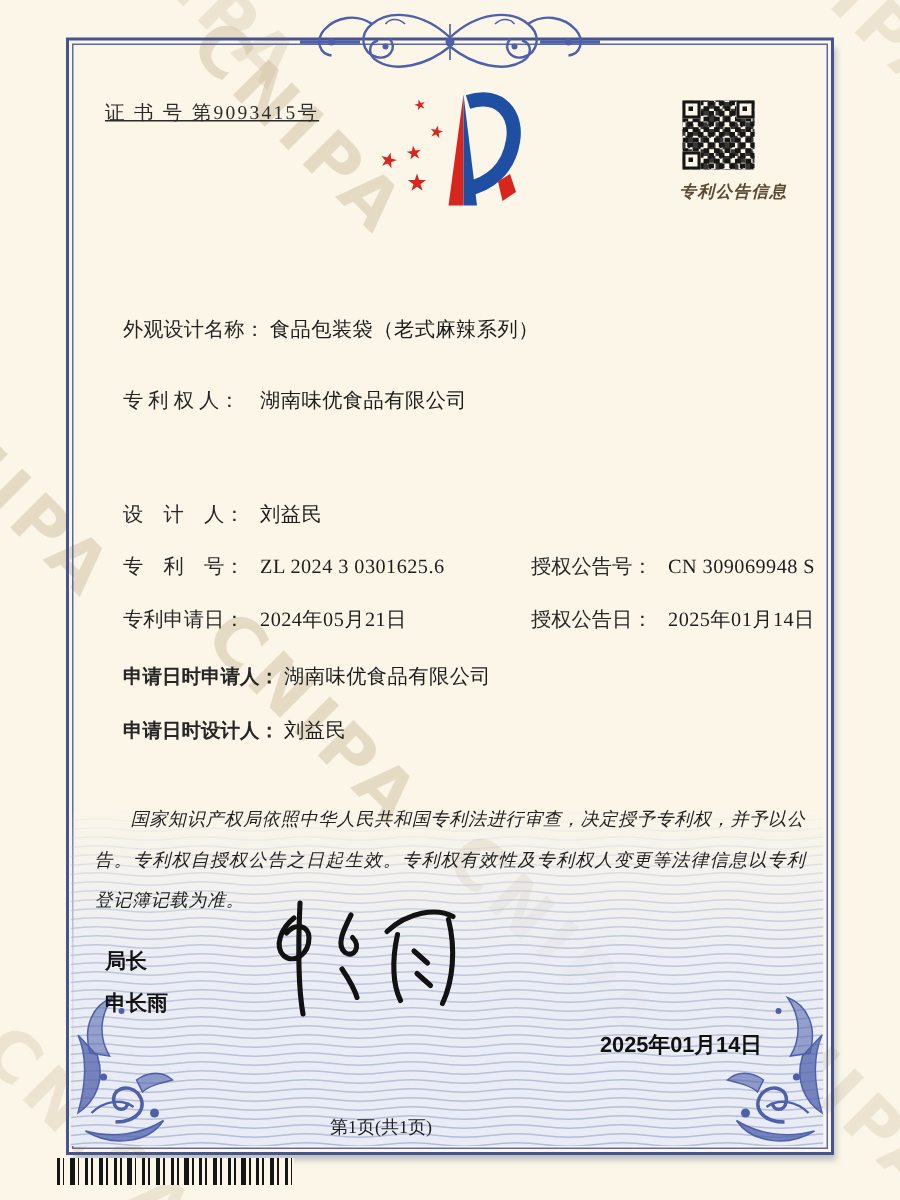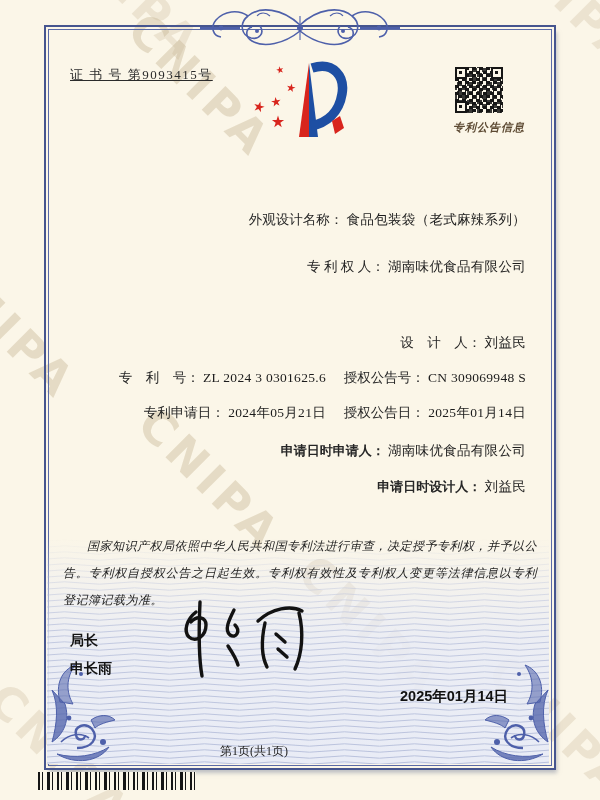--- a/index.html
+++ b/index.html
@@ -39,21 +39,21 @@
       background-color:#fbf6e8;}
   .finder{position:absolute;width:12px;height:12px;border:2.5px solid #161616;background:#fbf6e8;box-sizing:border-box;}
   .finder::before{content:"";position:absolute;left:2px;top:2px;width:3px;height:3px;background:#161616;}
   .finder.tl{left:0;top:0}.finder.tr{right:0;top:0}.finder.bl{left:0;bottom:0}
   .qr-caption{position:absolute;left:444px;top:120px;width:90px;text-align:center;
               font-size:11px;font-weight:700;font-style:italic;color:#5d4a33;letter-spacing:1px;}
   .title{position:absolute;left:0;top:142px;width:600px;text-align:center;
          font-size:33px;font-weight:700;letter-spacing:6px;color:#111;}
 
   
-  .row,.cols{position:absolute;left:54px;width:472px;font-size:13.5px;line-height:20px;text-align:right;}
+  .row,.cols{position:absolute;left:82px;width:472px;font-size:13.5px;line-height:20px;}
   .lbl{display:inline-block;min-width:88px;color:#262626;}
   .val{color:#1c1c1c;letter-spacing:.3px;}
   .cols{display:flex;}
   .col-left{width:272px;}
   .col-right{flex:1;}
   .emph .lbl{font-family:"Liberation Sans","DejaVu Sans",sans-serif;font-weight:700;font-size:13px;min-width:104px;}
 
   
   .declaration{position:absolute;left:63px;top:533px;width:474px;margin:0;
                font-size:12px;line-height:27px;letter-spacing:.5px;font-style:italic;

